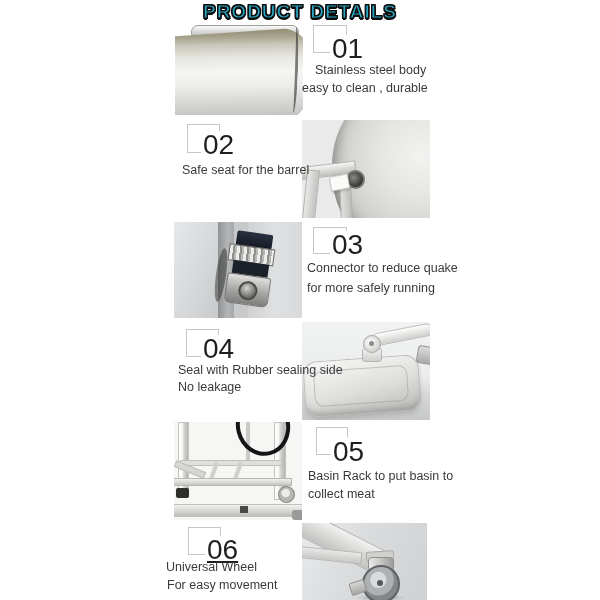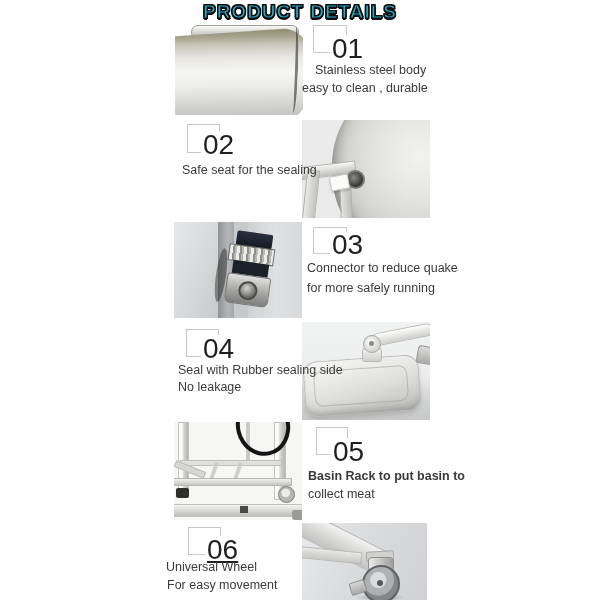--- a/index.html
+++ b/index.html
@@ -33,21 +33,21 @@
   .s3-l1{left:307px;top:262px;}
   .s3-l2{left:307px;top:282px;}
 
   .s4-sq{left:186px;top:329px;width:31px;height:26px;}
   .s4-num{left:201px;top:335px;}
   .s4-l1{left:178px;top:364px;text-align:right;}
   .s4-l2{left:178px;top:381px;}
 
   .s5-sq{left:316px;top:427px;width:30px;height:26px;}
   .s5-num{left:331px;top:438px;}
-  .s5-l1{left:308px;top:470px;font-weight:bold;}
+  .s5-l1{left:308px;top:470px;}
   .s5-l2{left:308px;top:488px;}
 
   .s6-sq{left:188px;top:527px;width:31px;height:26px;}
   .s6-num{left:205px;top:536px;text-decoration:underline;}
   .s6-l1{left:166px;top:561px;}
   .s6-l2{left:167px;top:579px;}
 
   
   .img{position:absolute;overflow:hidden;}
   .img *{position:absolute;}
@@ -189,21 +189,21 @@
     <div class="i2-tray"></div>
     <div class="i2-barrel"></div>
     <div class="i2-beam"></div>
     <div class="i2-leg1"></div>
     <div class="i2-leg2"></div>
     <div class="i2-hub"></div>
     <div class="i2-block"></div>
   </div>
   <div class="sq s2-sq"></div>
   <div class="num s2-num">02</div>
-  <div class="ln s2-l1">Safe seat for the sealing</div>
+  <div class="ln s2-l1">Safe seat for the barrel</div>
 
   <div class="img img3">
     <div class="i3-left"></div>
     <div class="i3-strip"></div>
     <div class="i3-right"></div>
     <div class="i3-smear"></div>
     <div class="i3-asm">
       <div class="i3-b1"></div>
       <div class="i3-band"></div>
       <div class="i3-b2"></div>

